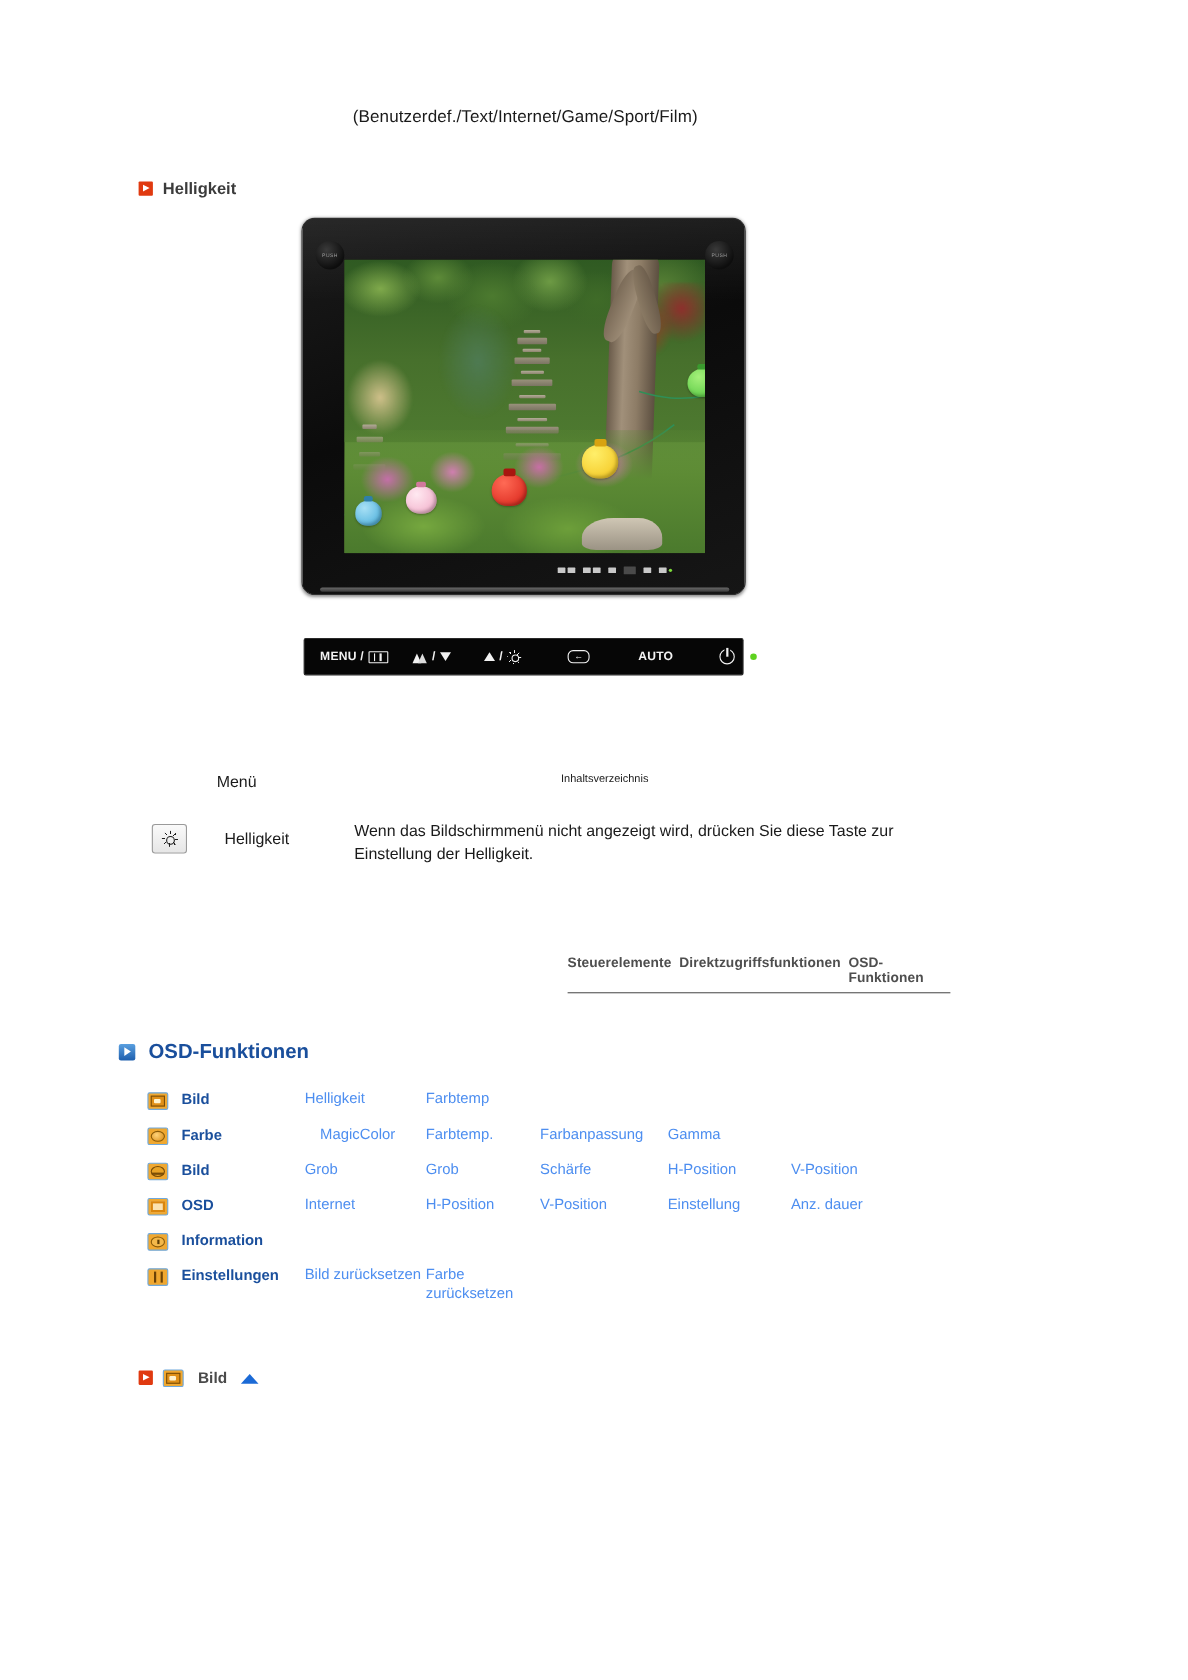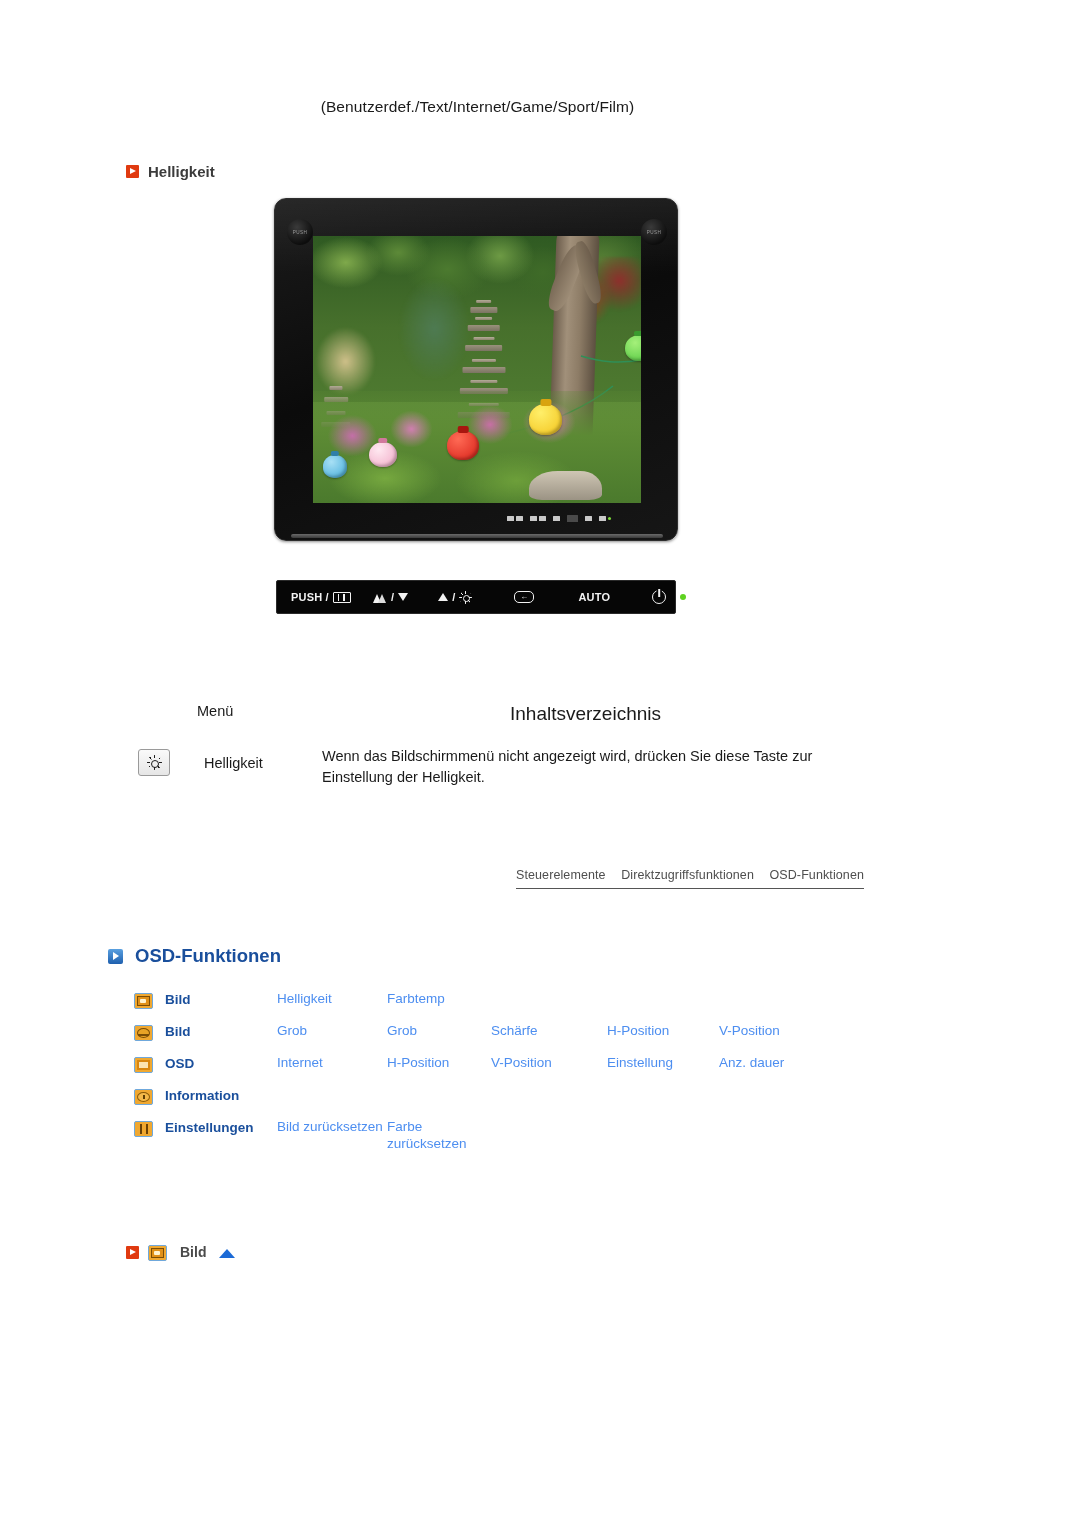--- a/index.html
+++ b/index.html
@@ -313,21 +313,21 @@
   .led { width:6px;height:6px;border-radius:50%;background:#5ed21f; display:inline-block; }
   .slash { font-size:11px; font-weight:bold; }
 
   
   .t-menu-hdr {
     position:absolute; left: 197px; top: 703px;
     font-size: 14.5px; color:#1a1a1a;
   }
   .t-toc-hdr {
     position:absolute; left: 510px; top: 703px;
-    font-size: 19px; color:#1a1a1a;
+    font-size: 10px; color:#1a1a1a;
   }
   .t-icon-cell {
     position:absolute; left: 138px; top: 749px;
     width: 32px; height: 27px;
     background: linear-gradient(180deg,#fafafa,#e6e6e6);
     border: 1px solid #9a9a9a;
     border-radius: 3px;
     display:flex; align-items:center; justify-content:center;
   }
   .sun-dark { width:15px;height:15px;position:relative; }
@@ -360,21 +360,21 @@
     font-size: 14.5px; color:#1a1a1a; line-height: 1.45;
   }
 
   
   .navbar {
     position:absolute; left: 516px; top: 868px;
     width: 348px;
     border-bottom: 1.5px solid #555;
     padding-bottom: 6px;
     display:flex; justify-content:space-between; gap: 7px;
-    font-size: 12.5px; color: #4e4e4e; font-weight: normal;
+    font-size: 12.5px; color: #4e4e4e; font-weight: bold;
     letter-spacing: .1px;
   }
   .navbar a { color:#4e4e4e; text-decoration:none; }
 
   
   .blue-head {
     position:absolute; left: 108px; top: 945px;
     display:flex; align-items:center; gap: 12px;
   }
   .arrow-blue {
@@ -549,21 +549,21 @@
           <i class="mini-dot"></i>
         </span>
     </div>
 
     <div class="stand-lip"></div>
   </div>
 </div>
 
 <div class="btnbar">
   <div class="slot g-menu">
-    <span>PUSH /</span>
+    <span>MENU /</span>
     <span class="ic-menu"></span>
   </div>
   <div class="slot g-down">
     <span class="ic-mc"></span>
     <span class="slash">/</span>
     <span class="tri-d"></span>
   </div>
   <div class="slot g-up">
     <span class="tri-u"></span>
     <span class="slash">/</span>
@@ -607,20 +607,30 @@
 
   <div class="osd-row">
     <span class="cat-ico ico-pic">
         <i class="inner"></i>
       </span>
     <span class="cat-label">Bild</span>
     <span class="item c1">Helligkeit</span>
     <span class="item c2">Farbtemp</span>
   </div>
 
+  <div class="osd-row">
+    <span class="cat-ico ico-color">
+        <i class="inner"></i>
+      </span>
+    <span class="cat-label">Farbe</span>
+    <span class="item c1 pad-left">MagicColor</span>
+    <span class="item c2">Farbtemp.</span>
+    <span class="item c3">Farbanpassung</span>
+    <span class="item c4">Gamma</span>
+  </div>
 
   <div class="osd-row">
     <span class="cat-ico ico-img2">
         <i class="inner"></i>
       </span>
     <span class="cat-label">Bild</span>
     <span class="item c1">Grob</span>
     <span class="item c2">Grob</span>
     <span class="item c3">Schärfe</span>
     <span class="item c4">H-Position</span>

